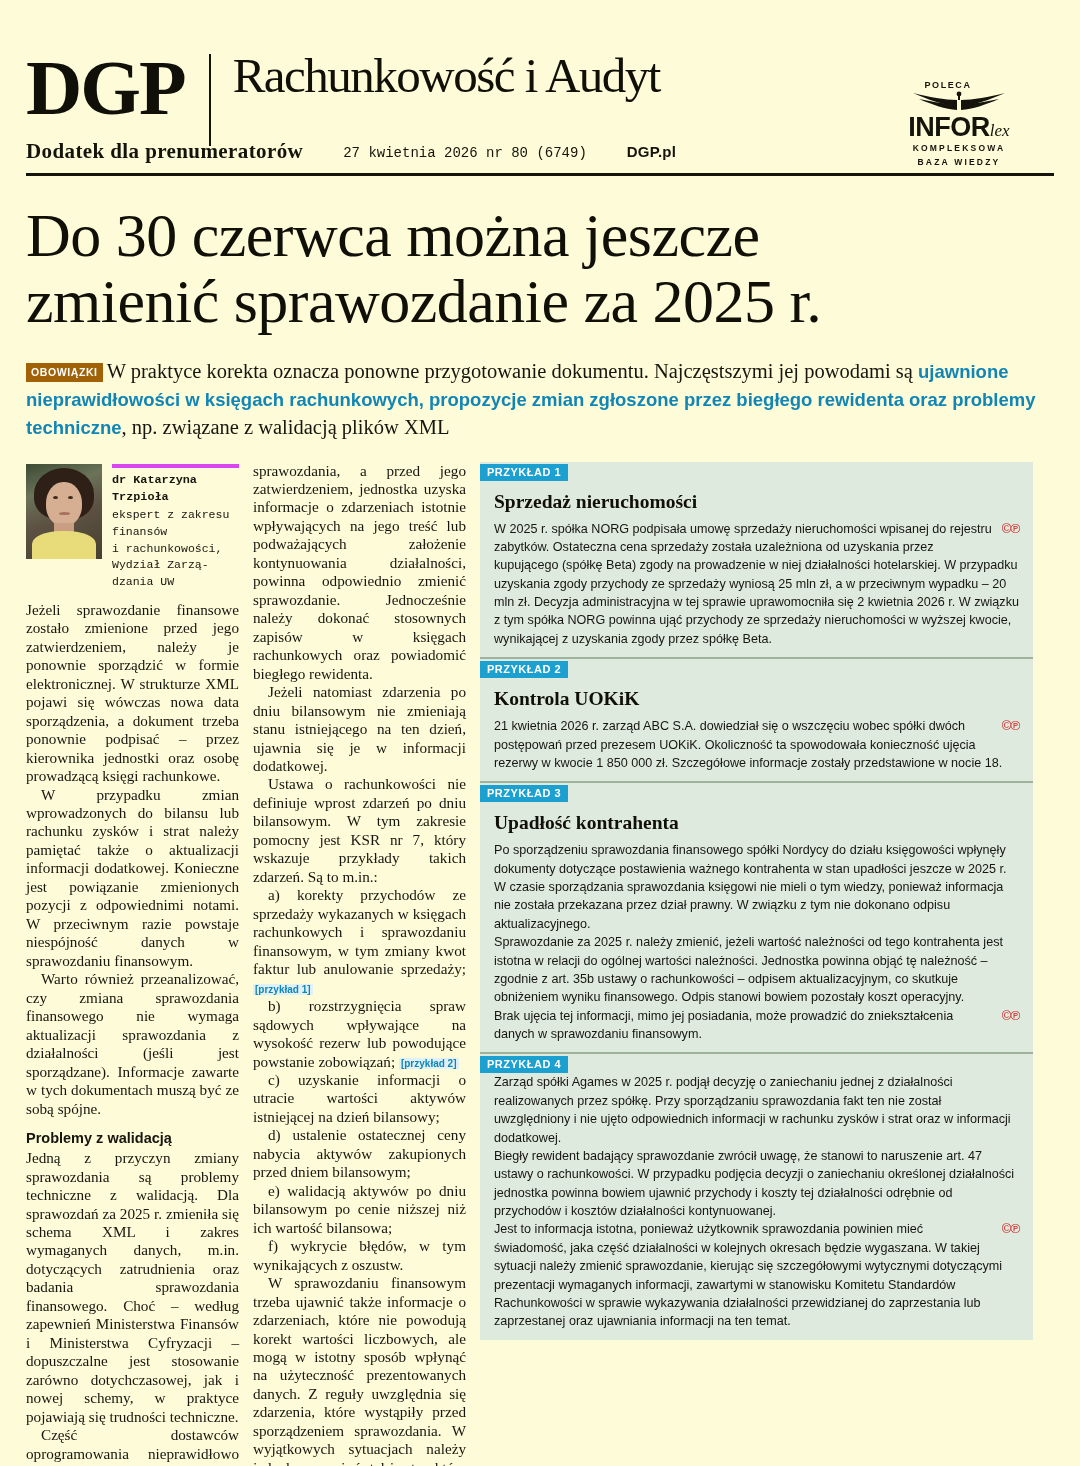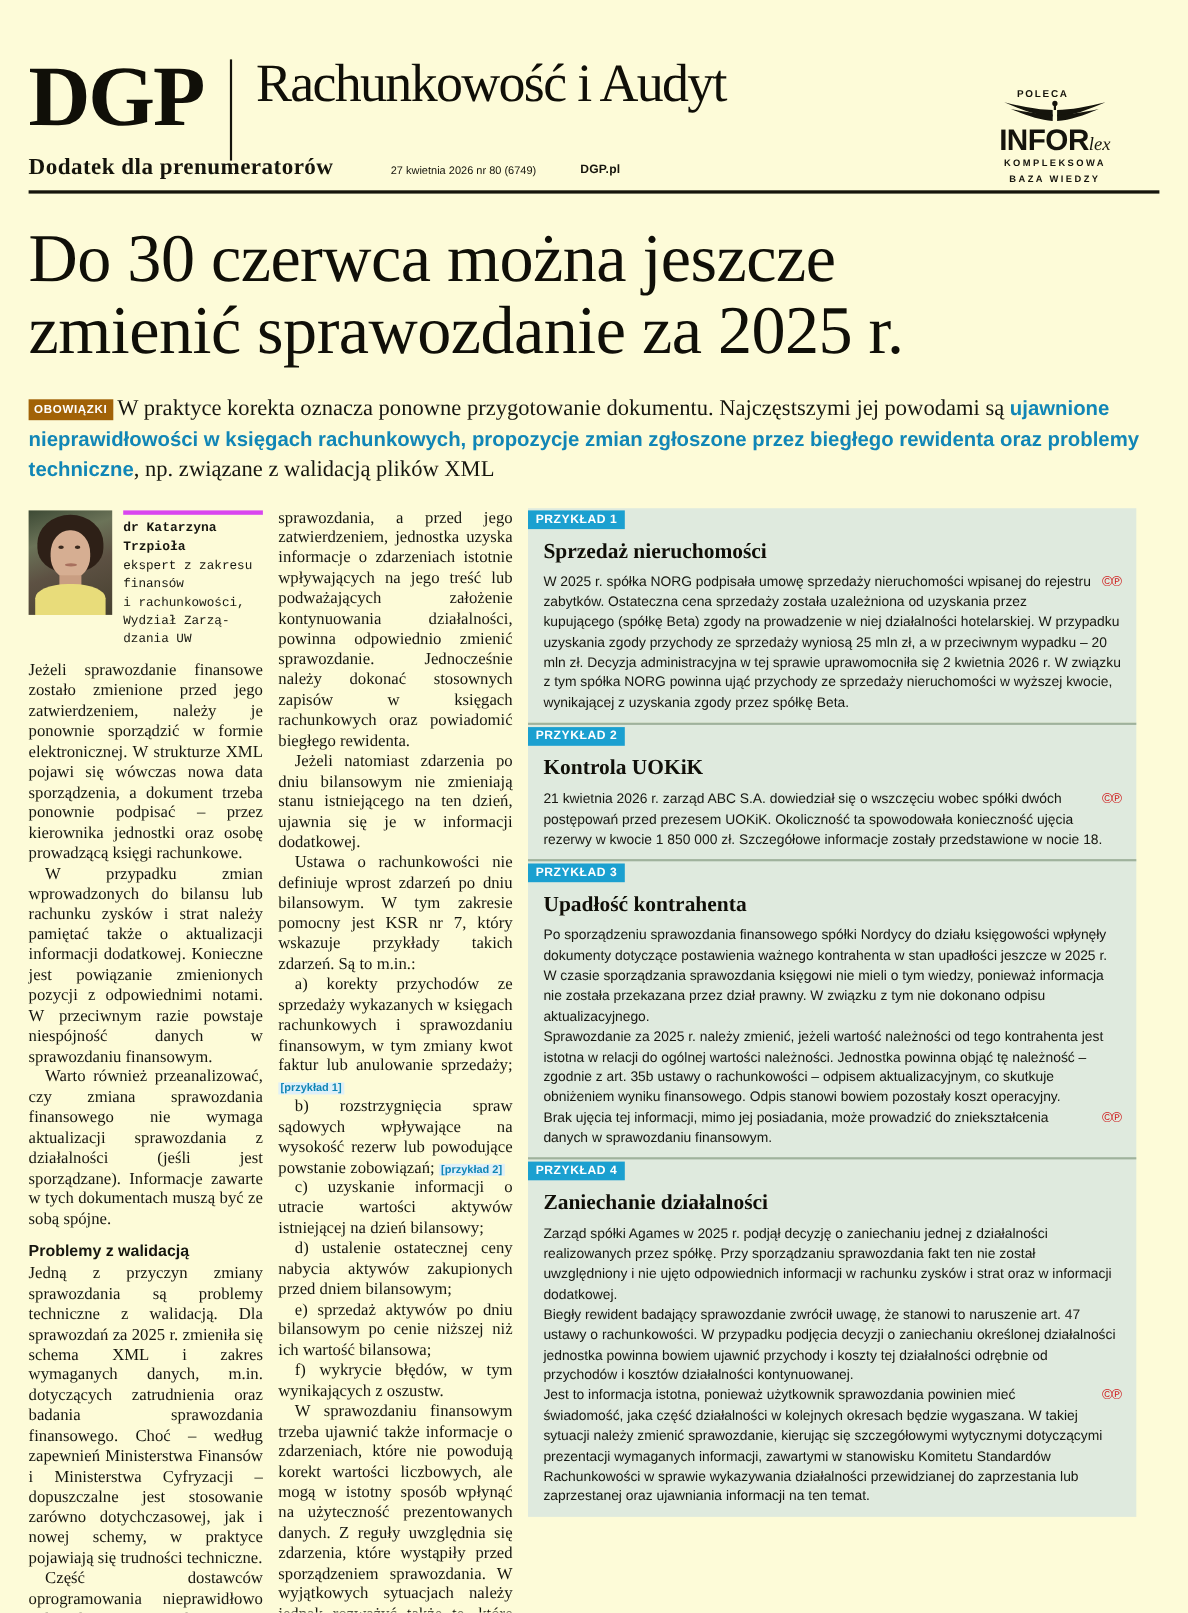--- a/index.html
+++ b/index.html
@@ -28,26 +28,26 @@
   }
 
   
   .subbar { position: relative; height: 52px; display: flex; align-items: flex-end; }
   .subbar-left {
     font-family: "Liberation Serif", serif;
     font-weight: bold; font-size: 21px; letter-spacing: .4px; color: #15140c;
     padding-bottom: 6px;
   }
   .issue {
-    font-family: Liberation Sans, sans-serif;
-    font-size: 10px; color: #15140c; padding-bottom: 9px; margin-left: 52px;
+    font-family: Liberation Mono, monospace;
+    font-size: 14px; color: #15140c; padding-bottom: 9px; margin-left: 40px;
   }
   .dgppl {
     font-family: "Liberation Sans", sans-serif;
-    font-weight: bold; font-size: 11px; color: #15140c;
+    font-weight: bold; font-size: 15px; color: #15140c;
     padding-bottom: 10px; margin-left: 40px; letter-spacing: .2px;
   }
   .infor-block { position: absolute; right: 0; bottom: 2px; width: 190px; text-align: center; }
   .poleca {
     font-family: "Liberation Sans", sans-serif; font-weight: bold;
     font-size: 9px; letter-spacing: 1.6px; color: #15140c; text-align: center;
     padding-right: 22px; margin-bottom: 1px;
   }
   .infor-bird { display: block; margin: 0 auto; }
   .infor-word {
@@ -233,21 +233,21 @@
 
     <div class="col">
       <div class="body-col">
         <p class="noind">sprawozdania, a przed jego zatwierdzeniem, jednostka uzyska informacje o zdarzeniach istotnie wpływających na jego treść lub podważających założenie kontynuowania działalności, powinna odpowiednio zmienić sprawozdanie. Jednocześnie należy dokonać stosownych zapisów w księgach rachunkowych oraz powiadomić biegłego rewidenta.</p>
         <p>Jeżeli natomiast zdarzenia po dniu bilansowym nie zmieniają stanu istniejącego na ten dzień, ujawnia się je w informacji dodatkowej.</p>
         <p>Ustawa o rachunkowości nie definiuje wprost zdarzeń po dniu bilansowym. W tym zakresie pomocny jest KSR nr 7, który wskazuje przykłady takich zdarzeń. Są to m.in.:</p>
         <p><span>a) korekty przychodów ze sprzedaży wykazanych w księgach rachunkowych i sprawozdaniu finansowym, w tym zmiany kwot faktur lub anulowanie sprzedaży; </span><span class="ref">[przykład 1]</span></p>
         <p><span>b) rozstrzygnięcia spraw sądowych wpływające na wysokość rezerw lub powodujące powstanie zobowiązań; </span><span class="ref">[przykład 2]</span></p>
         <p>c) uzyskanie informacji o utracie wartości aktywów istniejącej na dzień bilansowy;</p>
         <p>d) ustalenie ostatecznej ceny nabycia aktywów zakupionych przed dniem bilansowym;</p>
-        <p>e) sprzedaż aktywów po dniu bilansowym po cenie niższej niż ich wartość bilansowa;</p>
+        <p>e) walidacją aktywów po dniu bilansowym po cenie niższej niż ich wartość bilansowa;</p>
         <p>f) wykrycie błędów, w tym wynikających z oszustw.</p>
         <p>W sprawozdaniu finansowym trzeba ujawnić także informacje o zdarzeniach, które nie powodują korekt wartości liczbowych, ale mogą w istotny sposób wpłynąć na użyteczność prezentowanych danych. Z reguły uwzględnia się zdarzenia, które wystąpiły przed sporządzeniem sprawozdania. W wyjątkowych sytuacjach należy jednak rozważyć także te, które następują już po przygotowaniu raportu finansowego. Tak było np. w okresie ogłoszenia pandemii COVID-19, kiedy wiele podmiotów – szczególnie największych – zdecydowało się na ponowne przygotowanie sprawozdania, aby poinformować o niepewności związanej z pandemią.</p>
 
       </div>
     </div>
 
     <div class="examples">
 
       <div class="ex-box">
         <span class="tag">PRZYKŁAD 1</span>
@@ -270,21 +270,20 @@
         <div class="ex-title">Upadłość kontrahenta</div>
         <div class="ex-text">
           <p>Po sporządzeniu sprawozdania finansowego spółki Nordycy do działu księgowości wpłynęły dokumenty dotyczące postawienia ważnego kontrahenta w stan upadłości jeszcze w 2025 r. W czasie sporządzania sprawozdania księgowi nie mieli o tym wiedzy, ponieważ informacja nie została przekazana przez dział prawny. W związku z tym nie dokonano odpisu aktualizacyjnego.</p>
           <p>Sprawozdanie za 2025 r. należy zmienić, jeżeli wartość należności od tego kontrahenta jest istotna w relacji do ogólnej wartości należności. Jednostka powinna objąć tę należność – zgodnie z art. 35b ustawy o rachunkowości – odpisem aktualizacyjnym, co skutkuje obniżeniem wyniku finansowego. Odpis stanowi bowiem pozostały koszt operacyjny.</p>
           <p><span class="cp">©℗</span><span>Brak ujęcia tej informacji, mimo jej posiadania, może prowadzić do zniekształcenia danych w sprawozdaniu finansowym.</span></p>
         </div>
       </div>
 
       <div class="ex-box">
         <span class="tag">PRZYKŁAD 4</span>
-        <div class="ex-title">Zaniechanie działalności</div>
         <div class="ex-text">
           <p>Zarząd spółki Agames w 2025 r. podjął decyzję o zaniechaniu jednej z działalności realizowanych przez spółkę. Przy sporządzaniu sprawozdania fakt ten nie został uwzględniony i nie ujęto odpowiednich informacji w rachunku zysków i strat oraz w informacji dodatkowej.</p>
           <p>Biegły rewident badający sprawozdanie zwrócił uwagę, że stanowi to naruszenie art. 47 ustawy o rachunkowości. W przypadku podjęcia decyzji o zaniechaniu określonej działalności jednostka powinna bowiem ujawnić przychody i koszty tej działalności odrębnie od przychodów i kosztów działalności kontynuowanej.</p>
           <p><span class="cp">©℗</span><span>Jest to informacja istotna, ponieważ użytkownik sprawozdania powinien mieć świadomość, jaka część działalności w kolejnych okresach będzie wygaszana. W takiej sytuacji należy zmienić sprawozdanie, kierując się szczegółowymi wytycznymi dotyczącymi prezentacji wymaganych informacji, zawartymi w stanowisku Komitetu Standardów Rachunkowości w sprawie wykazywania działalności przewidzianej do zaprzestania lub zaprzestanej oraz ujawniania informacji na ten temat.</span></p>
         </div>
       </div>
 
     </div>
   </div>
 

